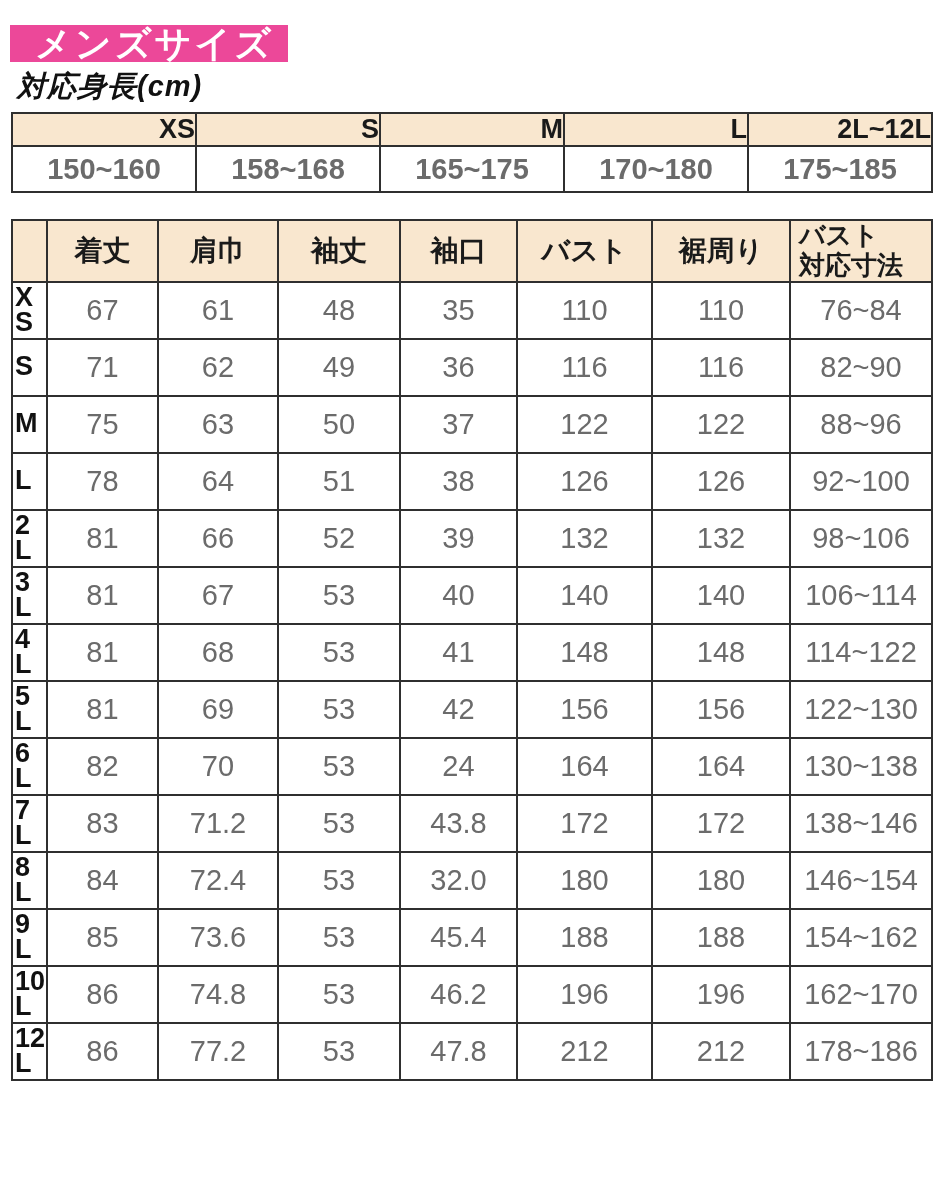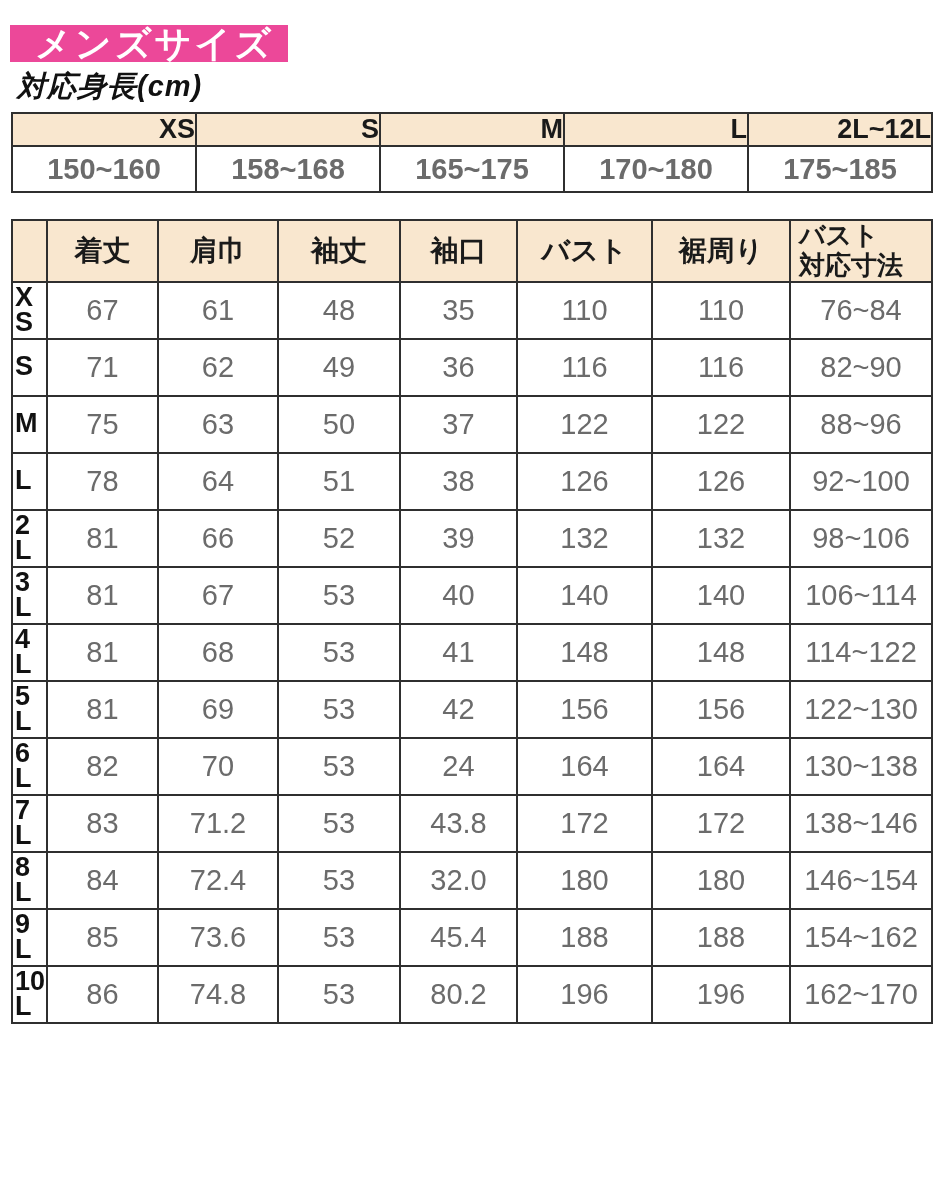--- a/index.html
+++ b/index.html
@@ -294,19 +294,32 @@
         <td>154~162</td>
       </tr>
       <tr>
         <th class="row-label">
           <div>10</div>
           <div>L</div>
         </th>
         <td>86</td>
         <td>74.8</td>
         <td>53</td>
-        <td>80.2</td>
+        <td>46.2</td>
         <td>196</td>
         <td>196</td>
         <td>162~170</td>
       </tr>
+      <tr>
+        <th class="row-label">
+          <div>12</div>
+          <div>L</div>
+        </th>
+        <td>86</td>
+        <td>77.2</td>
+        <td>53</td>
+        <td>47.8</td>
+        <td>212</td>
+        <td>212</td>
+        <td>178~186</td>
+      </tr>
     </tbody>
 </table>
 
 </body></html>

